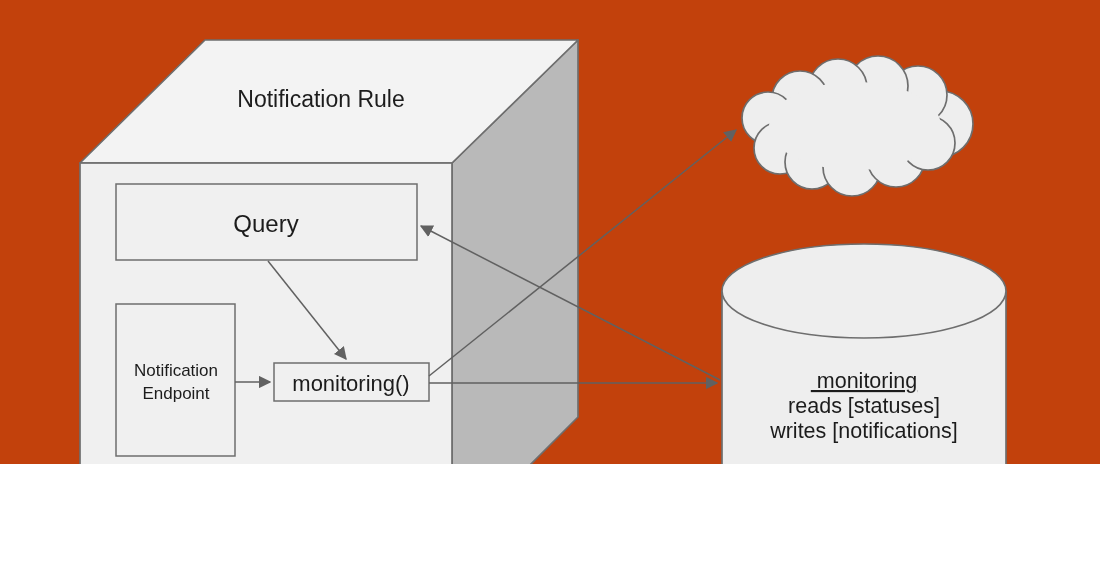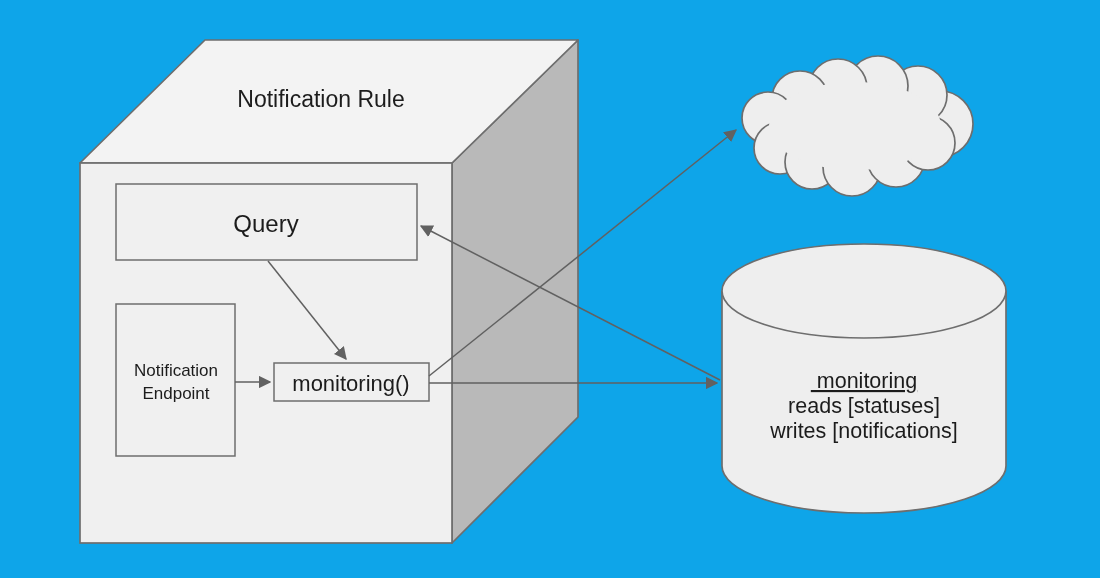--- a/index.html
+++ b/index.html
@@ -3,22 +3,22 @@
 <meta charset="utf-8">
 <style>
   html, body {
     margin: 0;
     padding: 0;
     background: #ffffff;
   }
   .canvas {
     position: relative;
     width: 1100px;
-    height: 578px;
-    background: #0ea5e9;
+    height: 464px;
+    background: #c2410c;
     overflow: hidden;
     font-family: "Liberation Sans", sans-serif;
   }
   svg { display: block; }
   .diagram-text {
     font-family: "Liberation Sans", sans-serif;
     fill: #1c1c1c;
   }
   .cube-title    { font-size: 23px; }
   .query-label   { font-size: 24px; }

